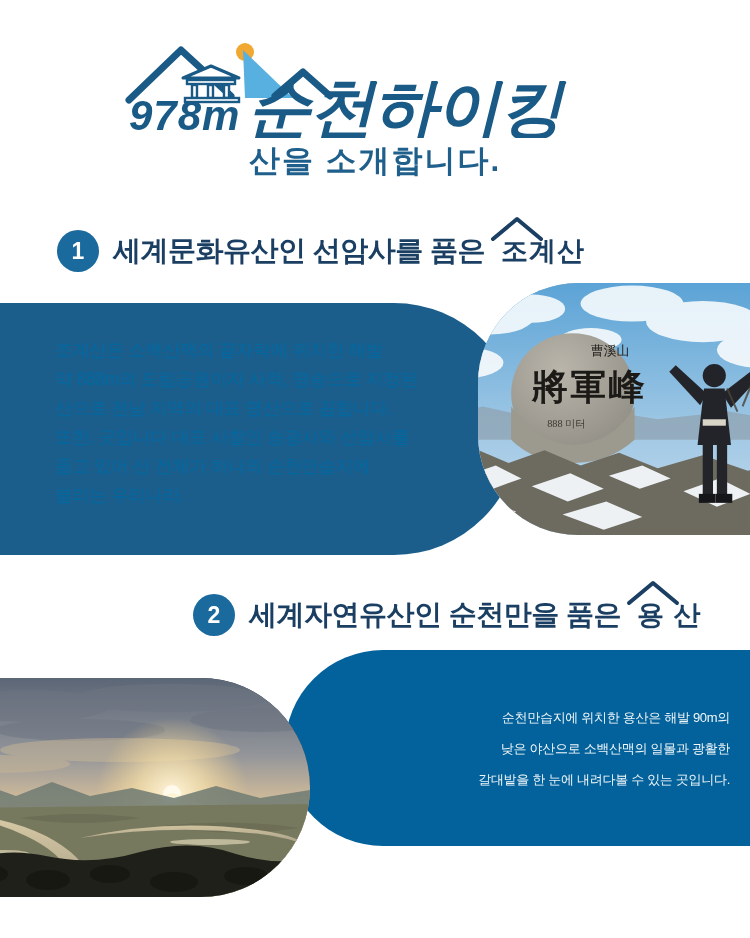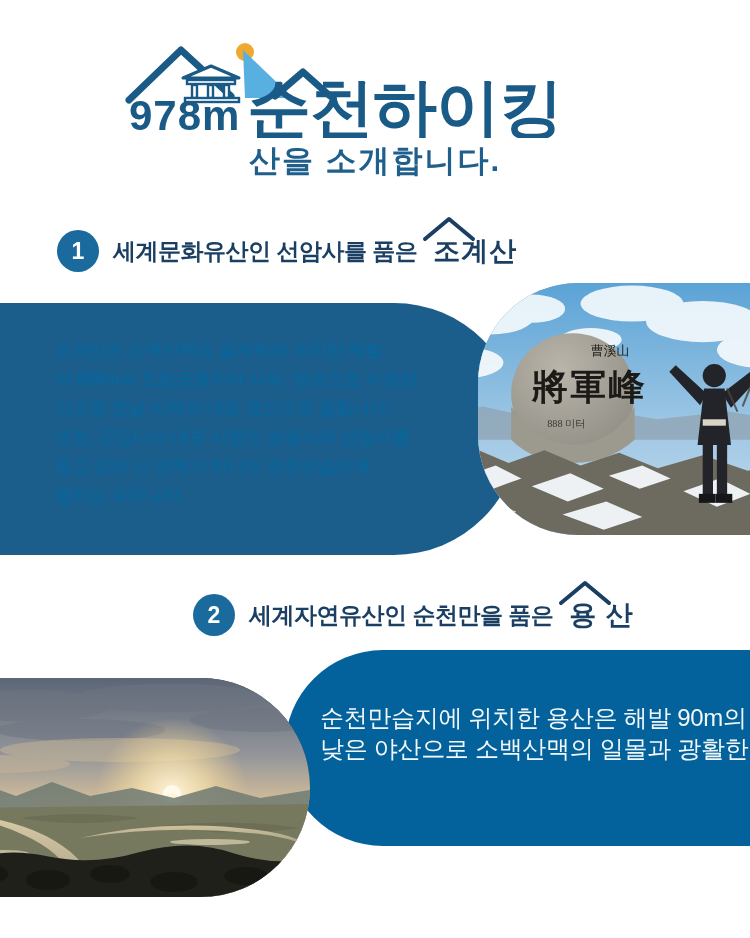--- a/index.html
+++ b/index.html
@@ -28,20 +28,21 @@
     height: 205px;
   }
 
   #logo-lockup {
     position: absolute;
     left: 50%;
     top: 38px;
     transform: translateX(-50%);
     width: 500px;
     height: 100px;
+    font-style: italic;
   }
 
   #logo-svg { display: block; width: 500px; height: 100px; }
 
   #brand-subtitle {
     position: absolute;
     left: 0; top: 140px;
     width: 750px;
     text-align: center;
     font-size: 31px;
@@ -70,21 +71,21 @@
     font-weight: bold;
     display: flex;
     align-items: center;
     justify-content: center;
     flex: 0 0 auto;
     line-height: 1;
   }
 
   .heading-text {
     margin-left: 14px;
-    font-size: 23px;
+    font-size: 28px;
     font-weight: bold;
     color: #1a3f63;
     white-space: nowrap;
     letter-spacing: -0.5px;
   }
 
   
   .mountain-name-wrap {
     position: relative;
     display: inline-block;
@@ -149,21 +150,21 @@
     background: #03629b;
     border-radius: 98px 0 0 98px;
   }
 
   #text-2 {
     position: absolute;
     left: 320px;
     top: 702px;
     width: 410px;
     color: #f2f7fa;
-    font-size: 24px;
+    font-size: 13px;
     line-height: 31px;
     letter-spacing: -0.3px;
     text-align: right;
   }
   #text-2 .line { white-space: nowrap; }
 
   #photo-2 {
     position: absolute;
     left: -40px;
     top: 678px;
@@ -308,20 +309,21 @@
       </svg>
       <span class="mountain-name">용 산</span>
     </span>
   </div>
 
   <div id="card-2"></div>
 
   <div id="text-2">
     <div class="line">순천만습지에 위치한 용산은 해발 90m의</div>
     <div class="line">낮은 야산으로 소백산맥의 일몰과 광활한</div>
+    <div class="line">갈대밭을 한 눈에 내려다볼 수 있는 곳입니다.</div>
   </div>
 
   <div id="photo-2">
     <svg class="photo-canvas" viewBox="0 0 350 219" preserveAspectRatio="xMidYMid slice" xmlns="http://www.w3.org/2000/svg">
       <defs>
         <linearGradient id="sky2" x1="0" y1="0" x2="0" y2="1">
           <stop offset="0%" stop-color="#5b6676"></stop>
           <stop offset="35%" stop-color="#93959a"></stop>
           <stop offset="62%" stop-color="#e3c79a"></stop>
           <stop offset="80%" stop-color="#f4e0b6"></stop>

